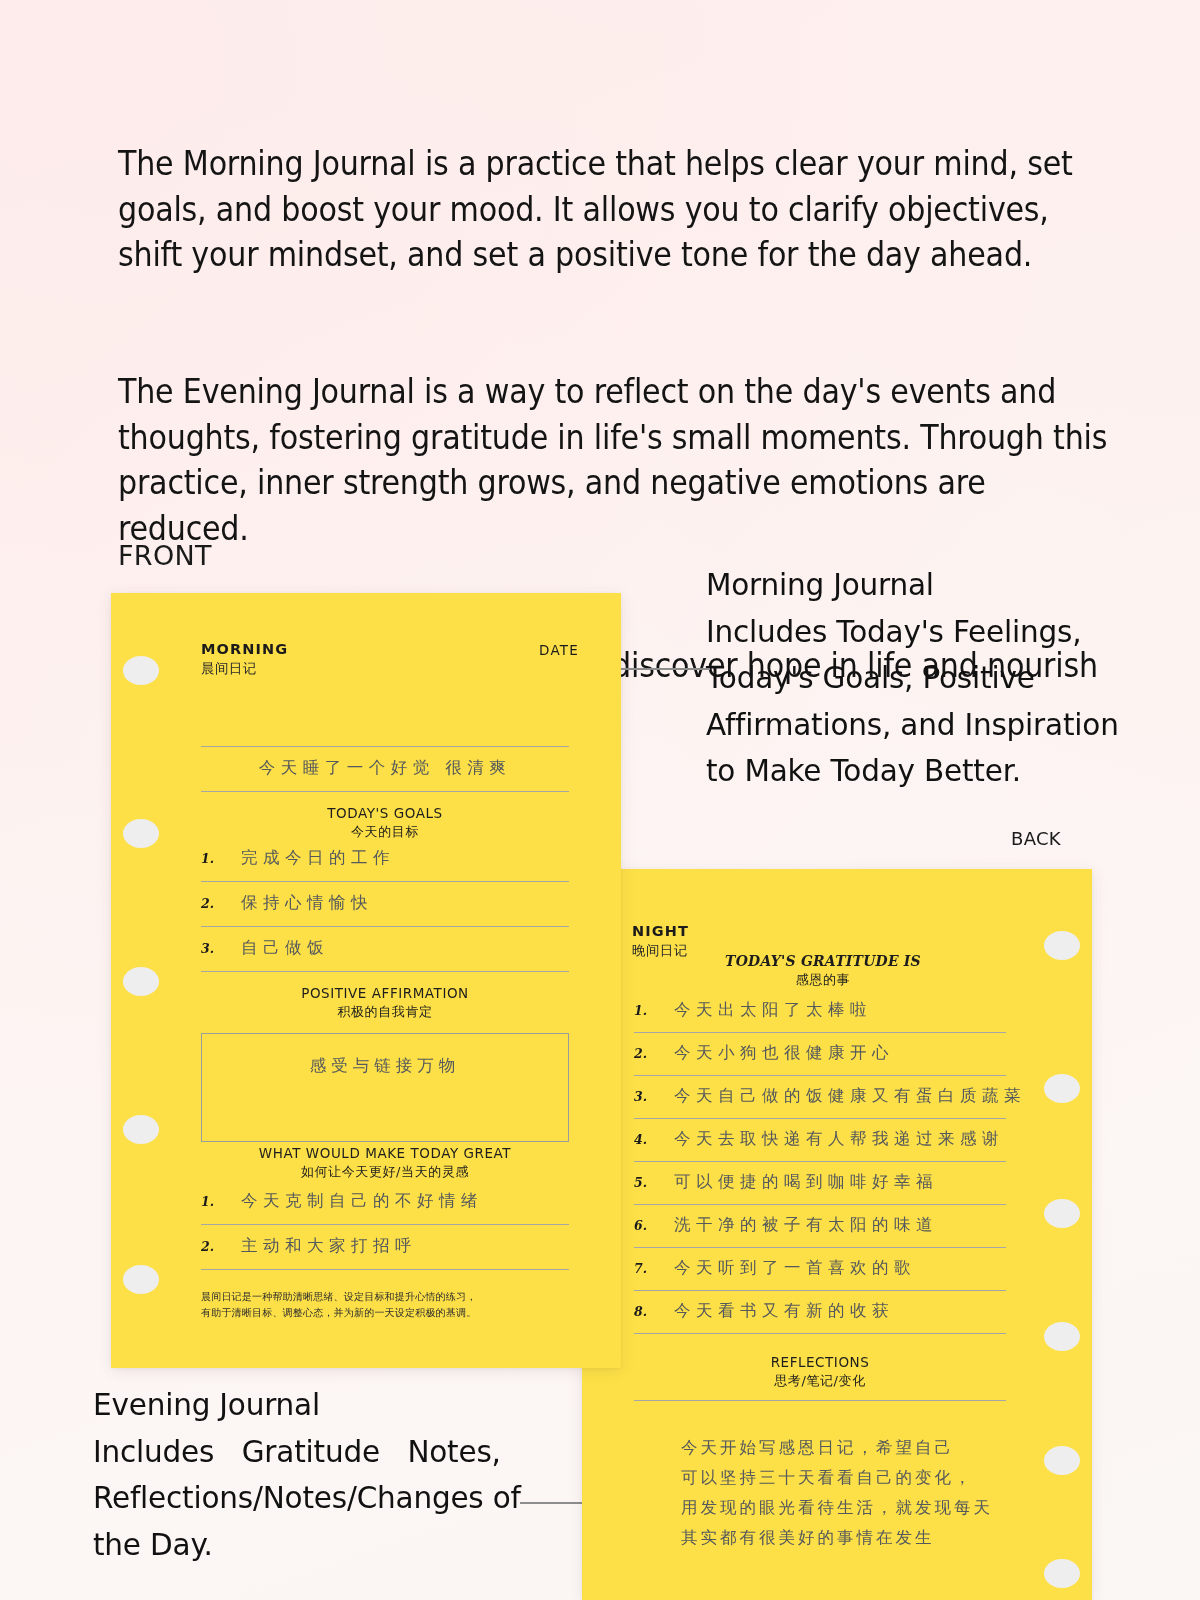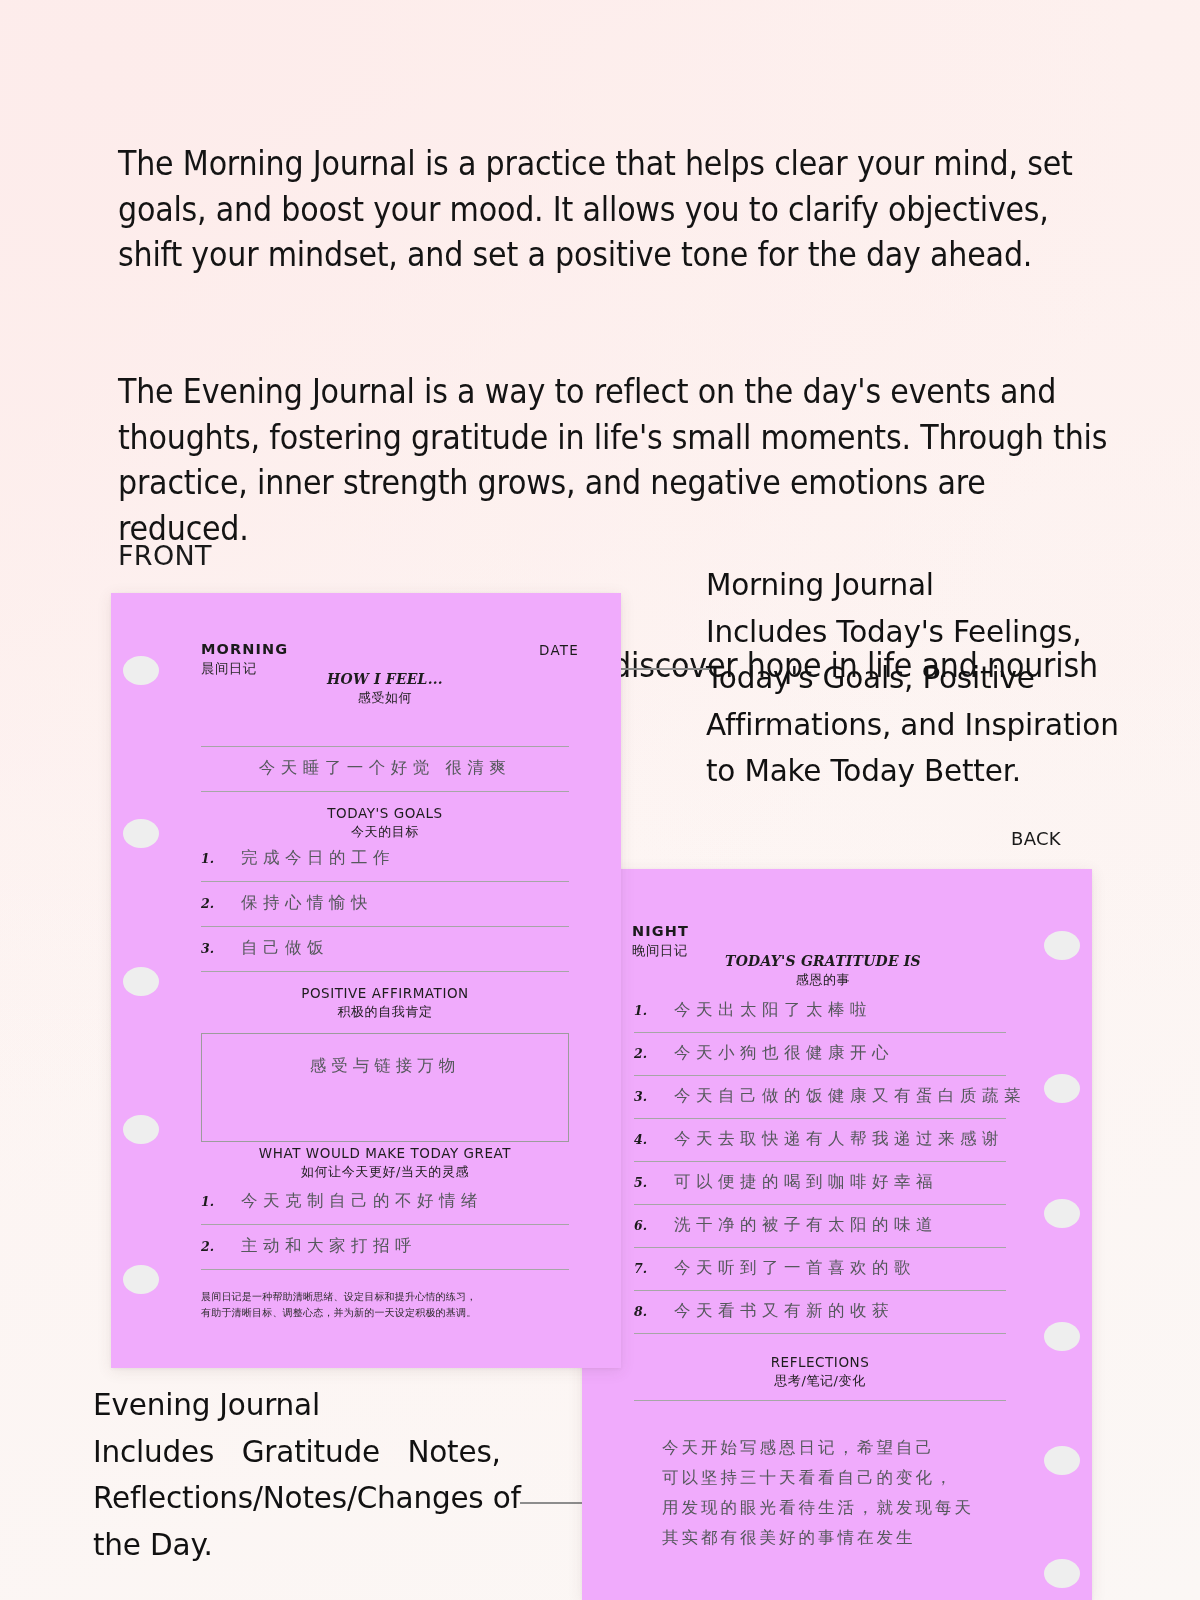--- a/index.html
+++ b/index.html
@@ -89,21 +89,21 @@
     position: absolute;
     height: 2px;
     background: #8d8d8d;
   }
   .connector.top { left: 570px; top: 668px; width: 140px; }
   .connector.bottom { left: 520px; top: 1502px; width: 125px; }
 
   
   .card {
     position: absolute;
-    background: #f0abfc;
+    background: #fde047;
     box-shadow: 0 3px 14px rgba(90,60,55,0.10), 0 1px 3px rgba(90,60,55,0.06);
   }
   .card-front { left: 111px; top: 593px; width: 510px; height: 775px; z-index: 3; }
   .card-back  { left: 582px; top: 869px; width: 510px; height: 731px; z-index: 2; }
 
   .holes { position: absolute; top: 0; bottom: 0; width: 60px; }
   .hole {
     position: absolute;
     width: 36px; height: 29px;
     border-radius: 50%;
@@ -206,20 +206,21 @@
     text-align: left;
   }
 
   .reflect-text {
     font-family: "DejaVu Sans", sans-serif;
     font-size: 16.5px;
     line-height: 30px;
     color: #55585c;
     letter-spacing: 3px;
     white-space: pre-wrap;
+    margin-left: 19px;
   }
 </style>
 </head>
 <body>
 
 <div class="bg-wash"></div>
 
 <div class="intro">
   <p>The Morning Journal is a practice that helps clear your mind, set goals, and boost your mood. It allows you to clarify objectives, shift your mindset, and set a positive tone for the day ahead.</p>
   <p>The Evening Journal is a way to reflect on the day's events and thoughts, fostering gratitude in life's small moments. Through this practice, inner strength grows, and negative emotions are reduced.</p>
@@ -248,24 +249,20 @@
   </div>
 
   <div class="hdr">
     <div class="hdr-left">
       <div class="en">MORNING</div>
       <div class="cn">晨间日记</div>
     </div>
     <div class="hdr-right">DATE</div>
   </div>
 
-  <div style="position:absolute;left:90px;right:52px;top:78px;" class="cap">
-    <div class="en serif-italic">HOW I FEEL...</div>
-    <div class="cn">感受如何</div>
-  </div>
 
   <div class="rule" style="position:absolute;left:90px;right:52px;top:153px;"></div>
   <div class="hw hw-c" style="position:absolute;left:90px;right:52px;top:164px;">今天睡了一个好觉 很清爽</div>
   <div class="rule" style="position:absolute;left:90px;right:52px;top:198px;"></div>
 
   <div style="position:absolute;left:90px;right:52px;top:212px;" class="cap">
     <div class="en">TODAY'S GOALS</div>
     <div class="cn">今天的目标</div>
   </div>
 

